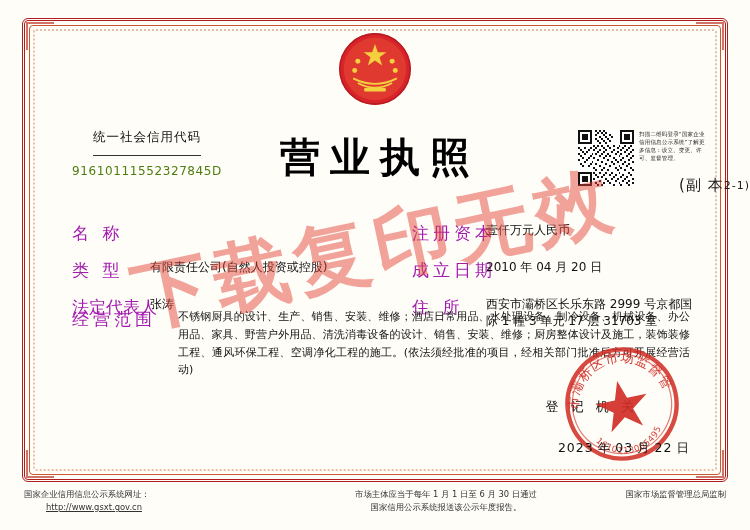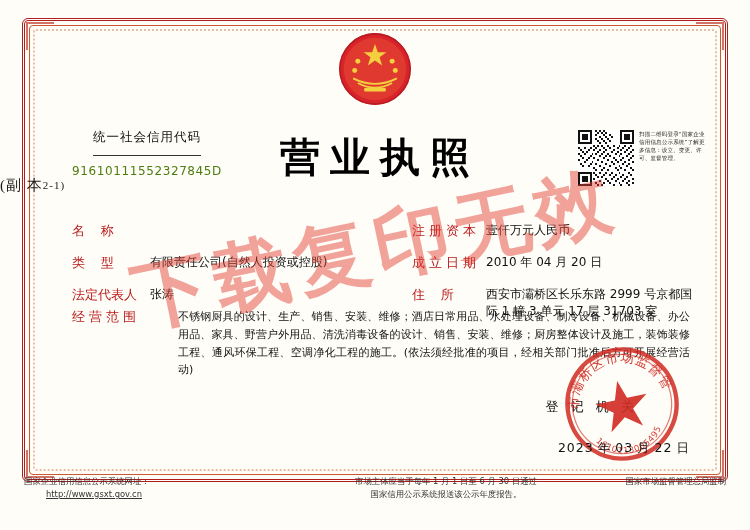--- a/index.html
+++ b/index.html
@@ -83,25 +83,24 @@
     font-size: 40px;
     letter-spacing: 10px;
     color: #000000;
     text-indent: 10px;
   }
   .subtitle {
     position: absolute;
     left: 0;
     right: 0;
     top: 176px;
-    text-align: left;
+    text-align: right;
     font-size: 15px;
     color: #1a1a1a;
     letter-spacing: 1px;
-    font-family: Liberation Serif, serif;
   }
   .subtitle .num {
     font-size: 11px;
     vertical-align: 1px;
   }
 
   
   .code-block {
     position: absolute;
     left: 72px;
@@ -156,25 +155,24 @@
     right: 60px;
   }
   .row {
     display: flex;
     align-items: flex-start;
     margin-bottom: 14px;
   }
   .label {
     width: 78px;
     flex: 0 0 78px;
-    font-size: 13px;
+    font-size: 17px;
     letter-spacing: 4px;
-    color: #b91c1c;
+    color: #a21caf;
     white-space: nowrap;
-    font-family: Liberation Mono, monospace;
   }
   .label.wide { letter-spacing: 0px; }
   .value {
     font-size: 12px;
     color: #111;
     line-height: 1.45;
   }
   .left-col {
     position: absolute;
     left: 0;
@@ -248,21 +246,21 @@
     color: rgba(226, 62, 50, 0.48);
     white-space: nowrap;
     pointer-events: none;
   }
 
   
   .footer {
     position: absolute;
     left: 0;
     right: 0;
-    bottom: 13px;
+    bottom: 0;
     height: 42px;
     font-size: 8.4px;
     color: #333;
     line-height: 1.55;
   }
   .footer-left {
     position: absolute;
     left: 24px;
     top: 0;
   }

